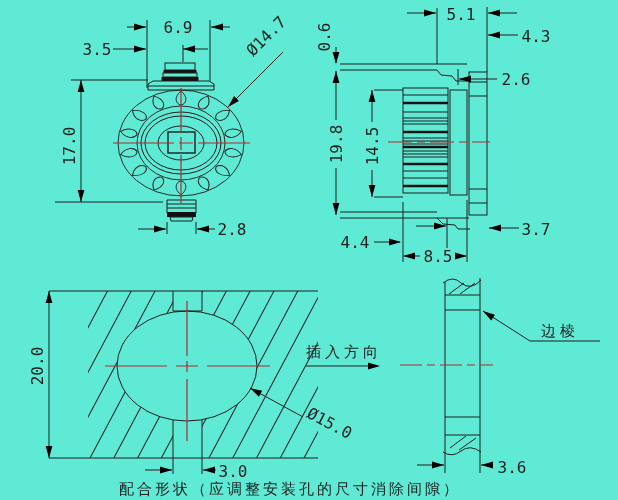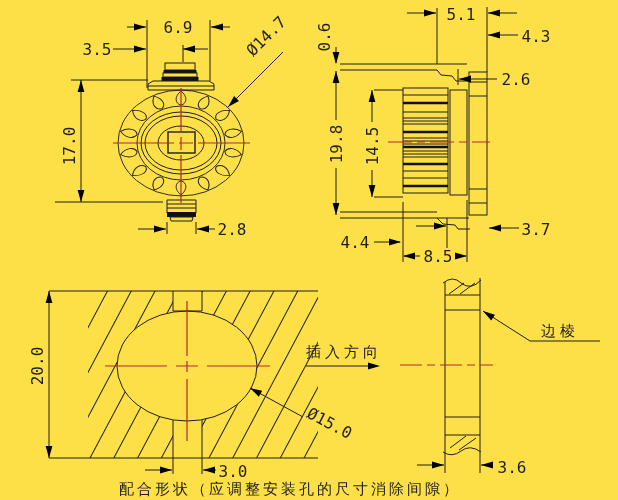--- a/index.html
+++ b/index.html
@@ -1,16 +1,16 @@
 <!DOCTYPE html>
 <html><head>
 <meta charset="utf-8">
 <style>
   html,body{margin:0;padding:0;background:#ffffff;}
-  .stage{position:relative;width:618px;height:500px;background:#fde047;overflow:hidden;
+  .stage{position:relative;width:618px;height:500px;background:#5eead4;overflow:hidden;
          font-family:"DejaVu Sans Mono", monospace;}
   svg{position:absolute;left:0;top:0;}
   svg text{fill:#1f1f1f;font-family:"DejaVu Sans Mono", monospace;font-size:16px;}
   svg text.cjk{font-family:"DejaVu Sans", sans-serif;font-size:15px;letter-spacing:4px;}
   svg text.cap{font-family:"DejaVu Sans", sans-serif;font-size:15px;letter-spacing:3px;}
   .thin{stroke:#1f1f1f;stroke-width:1;fill:none;}
   .med{stroke:#1f1f1f;stroke-width:1.4;fill:none;}
   .thick{stroke:#111;stroke-width:2.6;fill:none;}
   .red{stroke:#b22832;stroke-width:1.2;fill:none;}
 </style>

